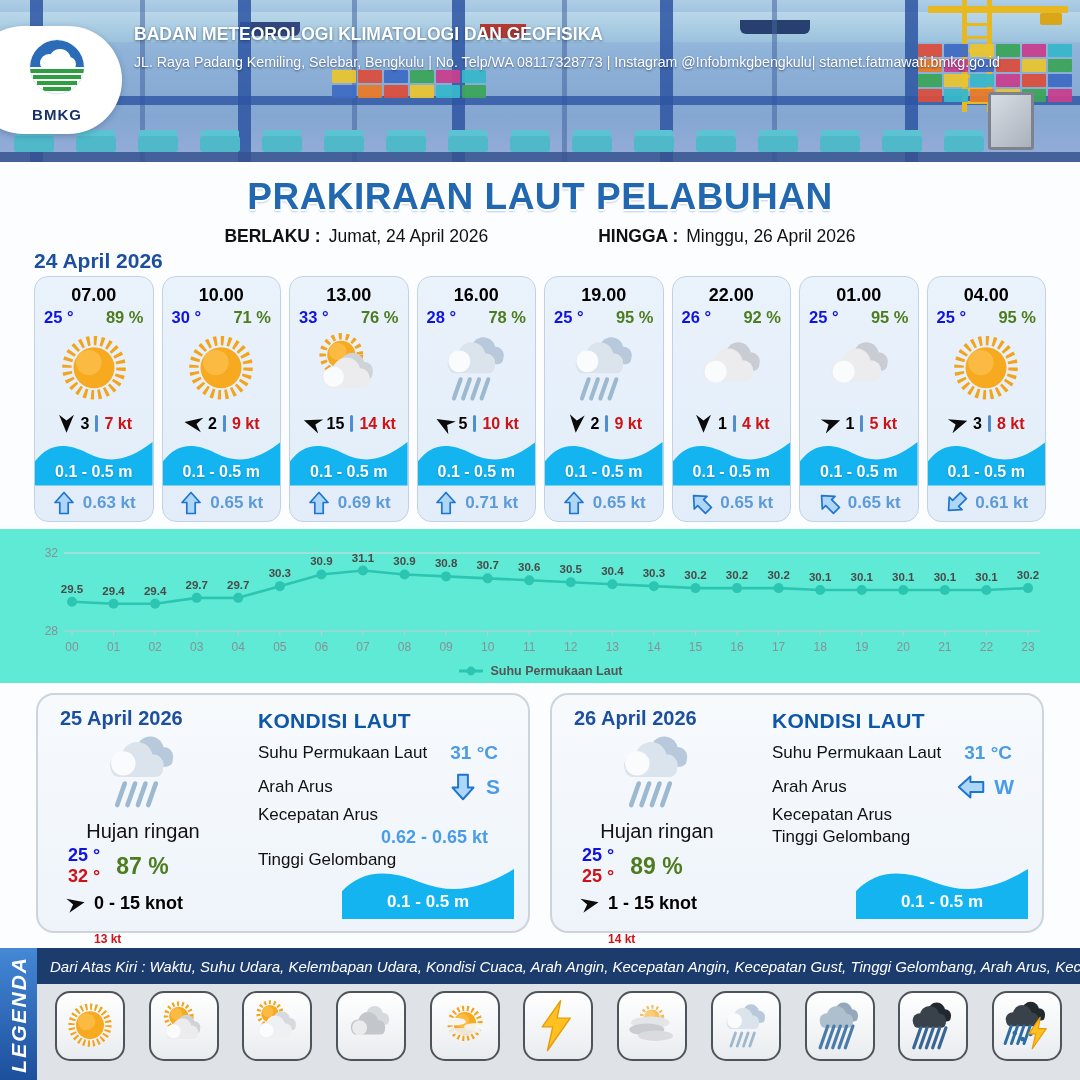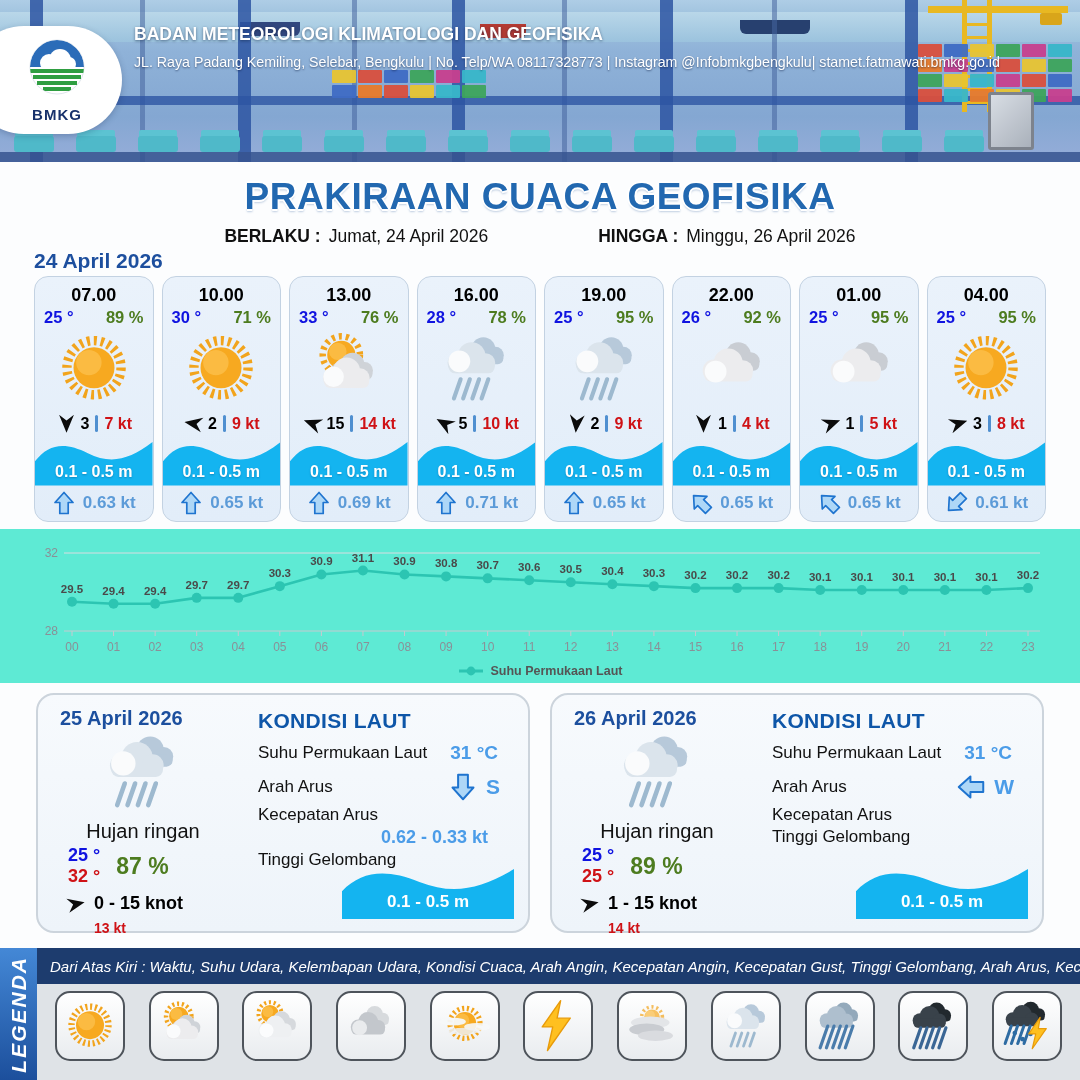--- a/index.html
+++ b/index.html
@@ -84,21 +84,21 @@
   .dc-date { font-size:20px; font-weight:bold; color:#1c4f9e; margin:12px 0 0 22px; }
   .dc-icon { margin:-4px 0 0 58px; }
   .dc-cond { font-size:20px; color:#111; margin:-2px 0 0 0; text-align:center; width:210px; }
   .dc-temps { display:flex; align-items:center; margin:2px 0 0 30px; gap:16px; }
   .dc-tcol { display:flex; flex-direction:column; line-height:21px; }
   .dc-tmin { font-size:18px; font-weight:bold; color:#1013e0; }
   .dc-tmax { font-size:18px; font-weight:bold; color:#cf1216; }
   .dc-hum { font-size:23px; font-weight:bold; color:#4d7c1f; }
   .dc-wind { display:flex; align-items:center; gap:8px; margin:6px 0 0 28px; }
   .dc-wrange { font-size:18px; font-weight:bold; color:#000; }
-  .dc-gust { font-size:14px; font-weight:bold; color:#cf1216; margin:6px 0 0 56px; }
+  .dc-gust { font-size:12px; font-weight:bold; color:#cf1216; margin:18px 0 0 56px; }
   .dc-right { flex:1; position:relative; padding:14px 18px 0 10px; }
   .dc-sea-title { font-size:21px; font-weight:800; color:#0e56a8; letter-spacing:.3px; }
   .dc-sea-row { display:flex; align-items:center; justify-content:space-between; margin-top:9px; }
   .dc-sea-label { font-size:17px; color:#111; }
   .dc-sea-val { font-size:19px; font-weight:bold; color:#4b9ce8; }
   .dc-dir { display:flex; align-items:center; gap:9px; }
   .dc-dir-letter { font-size:21px; font-weight:bold; color:#4b9ce8; }
   .dc-speed-val { text-align:right; font-size:18px; font-weight:bold; color:#4b9ce8; margin-top:2px; }
   .dc-wavebox { position:absolute; right:14px; bottom:12px; width:172px; height:58px; }
   .dc-wavebox svg { position:absolute; inset:0; }
@@ -223,21 +223,21 @@
       </svg>
       <div class="logo-label">BMKG</div>
     </div>
     <div class="header-text">
       <div class="h-agency">BADAN METEOROLOGI KLIMATOLOGI DAN GEOFISIKA</div>
       <div class="h-address">JL.  Raya Padang Kemiling, Selebar, Bengkulu | No. Telp/WA 08117328773 | Instagram @Infobmkgbengkulu| stamet.fatmawati.bmkg.go.id</div>
     </div>
   </div>
 
   <div class="title-block">
-    <div class="main-title">PRAKIRAAN CUACA GEOFISIKA</div>
+    <div class="main-title">PRAKIRAAN LAUT PELABUHAN</div>
     <div class="meta-row">
       <div>
         <span class="meta-label">BERLAKU :</span><span class="meta-value">Jumat, 24 April 2026</span>
       </div>
       <div>
         <span class="meta-label">HINGGA :</span><span class="meta-value">Minggu, 26 April 2026</span>
       </div>
     </div>
   </div>
 
@@ -743,21 +743,21 @@
             <span class="dc-dir" style="margin-right:10px">
               <svg viewBox="0 0 24 24" width="28" height="28" style="transform:rotate(180deg)">
                 <path d="M12 1.5 L21 11.5 H16.2 V22.5 H7.8 V11.5 H3 Z" fill="#aed7f7" stroke="#1f74cf" stroke-width="1.7" stroke-linejoin="round"></path>
               </svg>
               <span class="dc-dir-letter">S</span>
             </span>
           </div>
      <div class="dc-sea-row" style="margin-top:4px">
             <span class="dc-sea-label">Kecepatan Arus</span>
           </div>
-     <div class="dc-speed-val" style="margin-right:22px">0.62  - 0.33 kt</div>
+     <div class="dc-speed-val" style="margin-right:22px">0.62  - 0.65 kt</div>
      <div class="dc-sea-row" style="margin-top:2px">
             <span class="dc-sea-label">Tinggi Gelombang</span>
           </div>
      <div class="dc-wavebox">
             <svg viewBox="0 0 172 58" preserveAspectRatio="none" width="100%" height="100%">
               <path d="M0 30.16 C 20.64 9.28 44.72 8.120000000000001 77.4 20.88 C 110.08 33.64 137.6 29 172 8.120000000000001 L 172 58 L 0 58 Z" fill="#14b4f0"></path>
             </svg>
             <div class="dc-wave-text">0.1 - 0.5 m</div>
           </div>
    </div>

